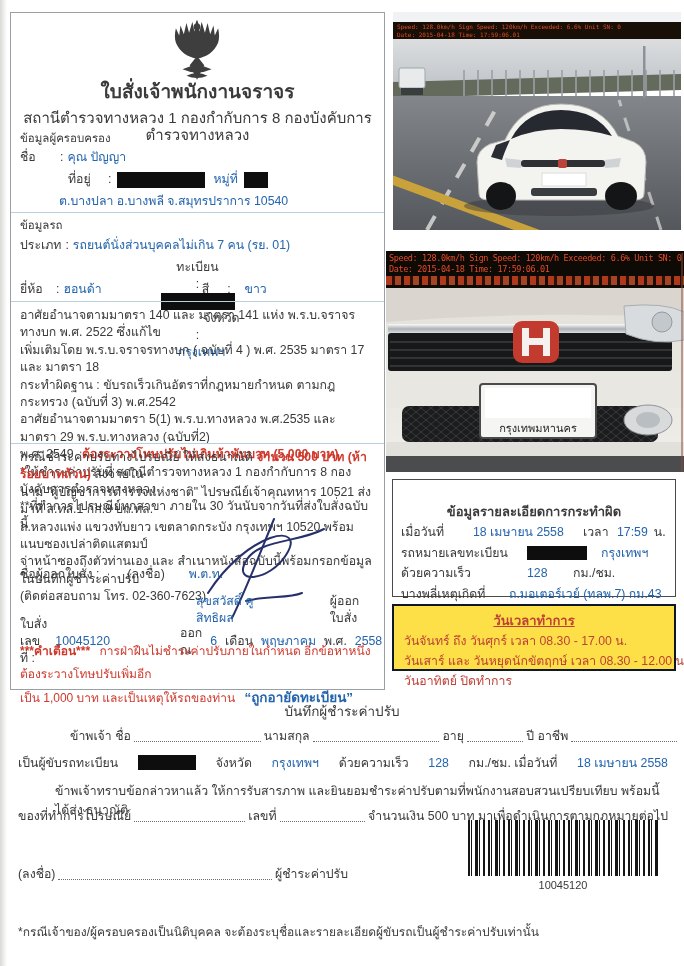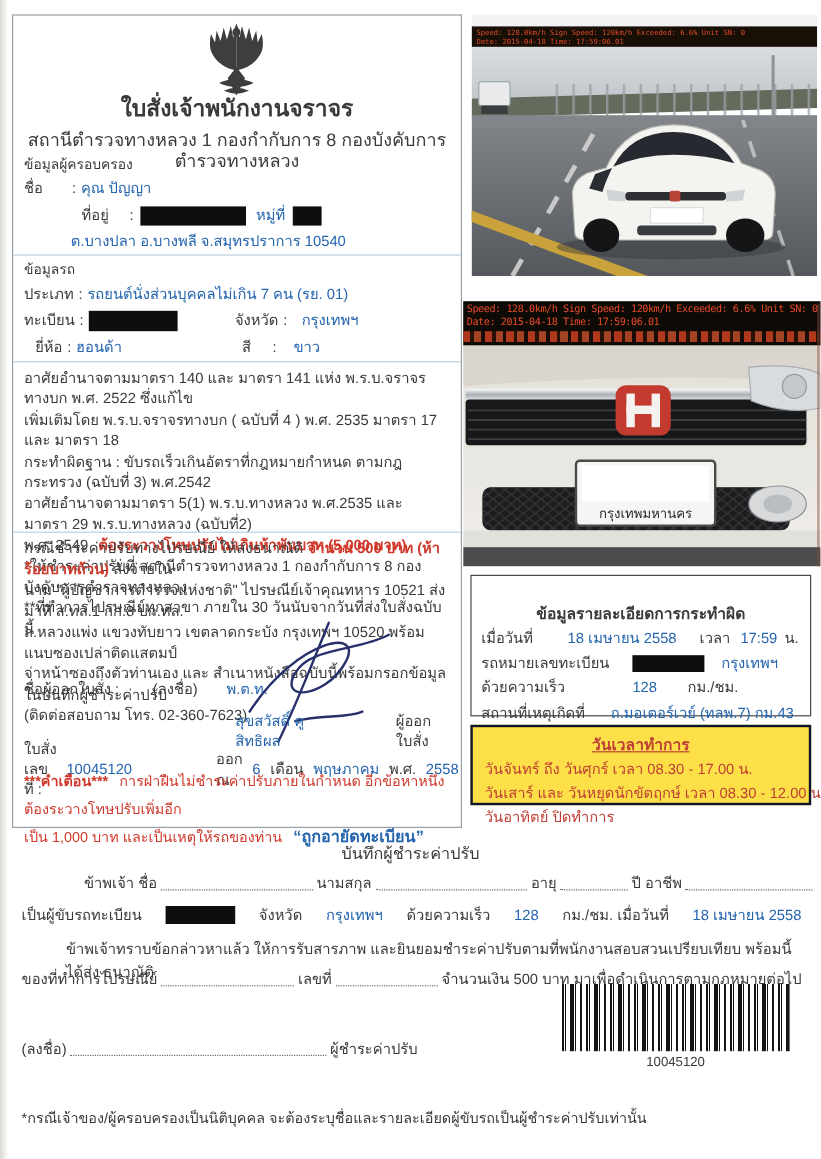--- a/index.html
+++ b/index.html
@@ -88,30 +88,30 @@
     <div class="divider" style="top:199px;"></div>
 
     <div class="tline smallcap" style="top:204px;">ข้อมูลรถ</div>
 
     <div class="tline row" style="top:224px;">
       <span>ประเภท</span>
       <span style="margin:0 4px;">:</span>
       <span class="blue">รถยนต์นั่งส่วนบุคคลไม่เกิน 7 คน (รย. 01)</span>
     </div>
 
-    <div class="tline row" style="top:246px;">
+    <div class="tline row" style="top:246px;flex-direction:column;">
       <span>ทะเบียน</span>
       <span style="margin:0 4px;">:</span>
       <span class="redact" style="width:74px;height:17px;"></span>
       <span style="margin-left:48px;">จังหวัด</span>
       <span style="margin:0 4px;">:</span>
       <span class="blue" style="margin-left:8px;">กรุงเทพฯ</span>
     </div>
 
-    <div class="tline row" style="top:268px;text-align:right;">
+    <div class="tline row" style="top:268px;">
       <span style="width:32px;">ยี่ห้อ</span>
       <span style="margin:0 4px;">:</span>
       <span class="blue">ฮอนด้า</span>
       <span style="margin-left:100px;">สี</span>
       <span style="margin:0 4px 0 18px;">:</span>
       <span class="blue" style="margin-left:10px;">ขาว</span>
     </div>
 
     <div class="divider" style="top:288px;"></div>
 
@@ -301,21 +301,21 @@
       <span style="width:126px;">รถหมายเลขทะเบียน</span>
       <span class="redact" style="width:60px;height:14px;"></span>
       <span class="blue" style="margin-left:14px;">กรุงเทพฯ</span>
     </div>
     <div class="drow">
       <span style="width:126px;">ด้วยความเร็ว</span>
       <span class="blue" style="width:46px;">128</span>
       <span>กม./ชม.</span>
     </div>
     <div class="drow">
-      <span style="width:108px;">สถานที่เหตุเกิดที่</span>
+      <span style="width:108px;">บางพลี่เหตุเกิดที่</span>
       <span class="blue">ถ.มอเตอร์เวย์ (ทลพ.7) กม.43</span>
     </div>
     <div class="drow blue" style="line-height:17px;">ต.บางวัว  อ.บางปะกง  จว.ฉะเชิงเทรา</div>
   </div>
 
   <div id="hours">
     <div class="center bold" style="text-decoration:underline;font-size:13px;">วันเวลาทำการ</div>
     <div class="hrow">วันจันทร์  ถึง  วันศุกร์ เวลา  08.30 - 17.00  น.</div>
     <div class="hrow">วันเสาร์  และ  วันหยุดนักขัตฤกษ์  เวลา  08.30 - 12.00  น.</div>
     <div class="hrow">วันอาทิตย์  ปิดทำการ</div>

